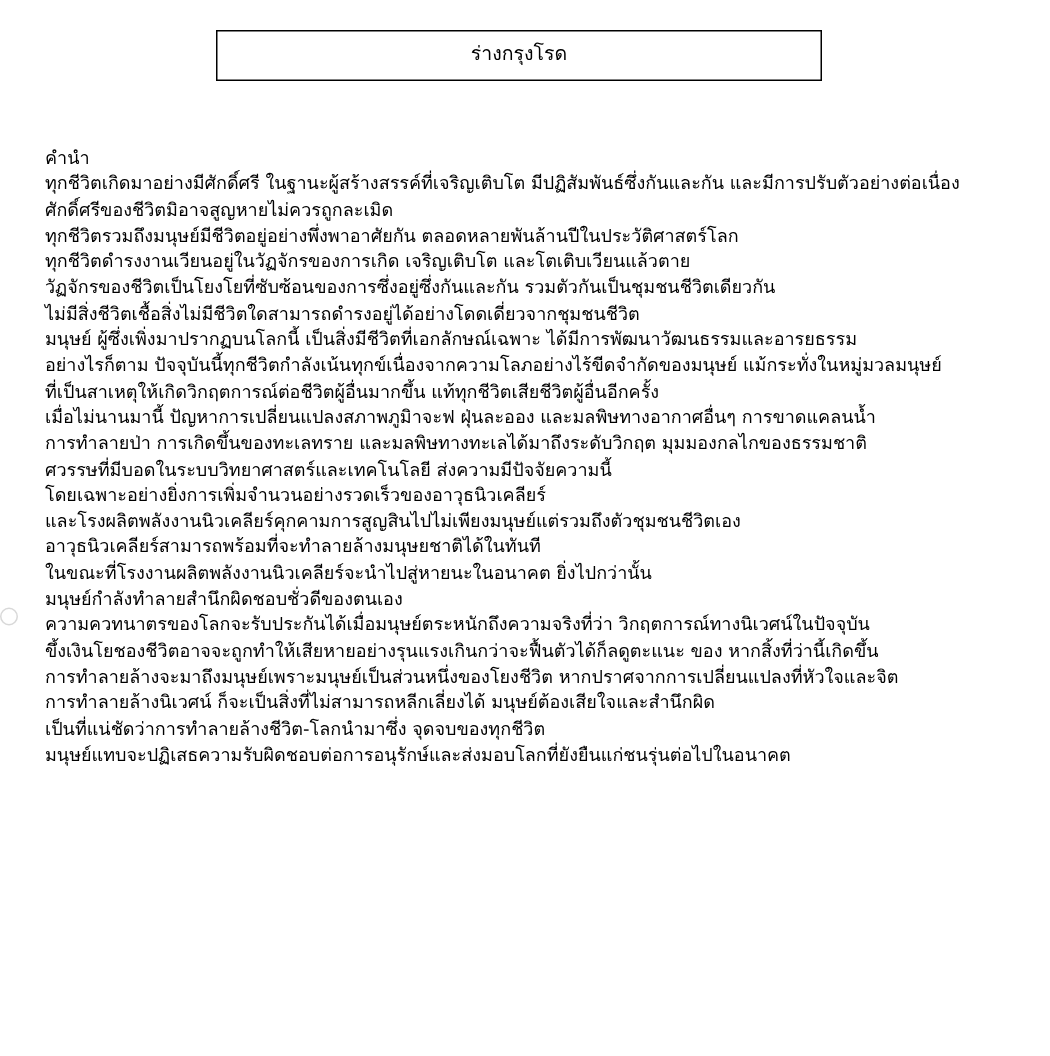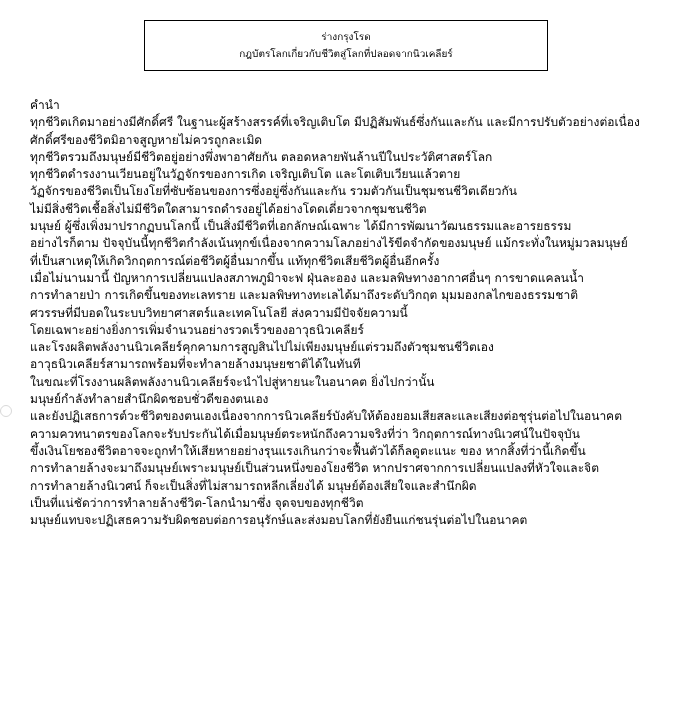--- a/index.html
+++ b/index.html
@@ -25,21 +25,21 @@
     left: 144px;
     top: 20px;
     width: 404px;
     border: 1px solid #000000;
     box-sizing: border-box;
     padding: 7px 8px 8px 8px;
     text-align: center;
     background: #ffffff;
   }
   .title-line {
-    font-size: 10px;
+    font-size: 13px;
     line-height: 17px;
     white-space: nowrap;
   }
   .body-block {
     position: absolute;
     left: 30px;
     top: 97px;
     width: 660px;
   }
   .body-line {
@@ -60,21 +60,20 @@
     opacity: 0.55;
   }
 </style>
 </head>
 <body>
 
 <div class="page">
 
   <div class="title-box">
     <div class="title-line">ร่างกรุงโรด</div>
-    <div class="title-line">กฎบัตรโลกเกี่ยวกับชีวิตสู่โลกที่ปลอดจากนิวเคลียร์</div>
   </div>
 
   <div class="body-block">
     <div class="body-line">คำนำ</div>
     <div class="body-line">ทุกชีวิตเกิดมาอย่างมีศักดิ์ศรี ในฐานะผู้สร้างสรรค์ที่เจริญเติบโต มีปฏิสัมพันธ์ซึ่งกันและกัน และมีการปรับตัวอย่างต่อเนื่อง</div>
     <div class="body-line">ศักดิ์ศรีของชีวิตมิอาจสูญหายไม่ควรถูกละเมิด</div>
     <div class="body-line">ทุกชีวิตรวมถึงมนุษย์มีชีวิตอยู่อย่างพึ่งพาอาศัยกัน ตลอดหลายพันล้านปีในประวัติศาสตร์โลก</div>
     <div class="body-line">ทุกชีวิตดำรงงานเวียนอยู่ในวัฏจักรของการเกิด เจริญเติบโต และโตเติบเวียนแล้วตาย</div>
     <div class="body-line">วัฏจักรของชีวิตเป็นโยงโยที่ซับซ้อนของการซึ่งอยู่ซึ่งกันและกัน รวมตัวกันเป็นชุมชนชีวิตเดียวกัน</div>
     <div class="body-line">ไม่มีสิ่งชีวิตเชื้อสิ่งไม่มีชีวิตใดสามารถดำรงอยู่ได้อย่างโดดเดี่ยวจากชุมชนชีวิต</div>
@@ -82,21 +81,20 @@
     <div class="body-line">อย่างไรก็ตาม ปัจจุบันนี้ทุกชีวิตกำลังเน้นทุกข์เนื่องจากความโลภอย่างไร้ขีดจำกัดของมนุษย์ แม้กระทั่งในหมู่มวลมนุษย์</div>
     <div class="body-line">ที่เป็นสาเหตุให้เกิดวิกฤตการณ์ต่อชีวิตผู้อื่นมากขึ้น แท้ทุกชีวิตเสียชีวิตผู้อื่นอีกครั้ง</div>
     <div class="body-line">เมื่อไม่นานมานี้ ปัญหาการเปลี่ยนแปลงสภาพภูมิาจะฟ ฝุ่นละออง และมลพิษทางอากาศอื่นๆ การขาดแคลนน้ำ</div>
     <div class="body-line">การทำลายป่า การเกิดขึ้นของทะเลทราย และมลพิษทางทะเลได้มาถึงระดับวิกฤต มุมมองกลไกของธรรมชาติ</div>
     <div class="body-line">ศวรรษที่มีบอดในระบบวิทยาศาสตร์และเทคโนโลยี ส่งความมีปัจจัยความนี้</div>
     <div class="body-line">โดยเฉพาะอย่างยิ่งการเพิ่มจำนวนอย่างรวดเร็วของอาวุธนิวเคลียร์</div>
     <div class="body-line">และโรงผลิตพลังงานนิวเคลียร์คุกคามการสูญสินไปไม่เพียงมนุษย์แต่รวมถึงตัวชุมชนชีวิตเอง</div>
     <div class="body-line">อาวุธนิวเคลียร์สามารถพร้อมที่จะทำลายล้างมนุษยชาติได้ในทันที</div>
     <div class="body-line">ในขณะที่โรงงานผลิตพลังงานนิวเคลียร์จะนำไปสู่หายนะในอนาคต ยิ่งไปกว่านั้น</div>
     <div class="body-line">มนุษย์กำลังทำลายสำนึกผิดชอบชั่วดีของตนเอง</div>
-    <div class="body-line">และยังปฏิเสธการต์วะชีวิตของตนเองเนื่องจากการนิวเคลียร์บังคับให้ต้องยอมเสียสละและเสียงต่อชุรุ่นต่อไปในอนาคต</div>
     <div class="body-line">ความควทนาตรของโลกจะรับประกันได้เมื่อมนุษย์ตระหนักถึงความจริงที่ว่า วิกฤตการณ์ทางนิเวศน์ในปัจจุบัน</div>
     <div class="body-line">ขึ้งเงินโยชองชีวิตอาจจะถูกทำให้เสียหายอย่างรุนแรงเกินกว่าจะฟื้นตัวได้ก็ลดูตะแนะ ของ หากสิ้งที่ว่านี้เกิดขึ้น</div>
     <div class="body-line">การทำลายล้างจะมาถึงมนุษย์เพราะมนุษย์เป็นส่วนหนึ่งของโยงชีวิต หากปราศจากการเปลี่ยนแปลงที่หัวใจและจิต</div>
     <div class="body-line">การทำลายล้างนิเวศน์ ก็จะเป็นสิ่งที่ไม่สามารถหลีกเลี่ยงได้ มนุษย์ต้องเสียใจและสำนึกผิด</div>
     <div class="body-line">เป็นที่แน่ชัดว่าการทำลายล้างชีวิต-โลกนำมาซึ่ง จุดจบของทุกชีวิต</div>
     <div class="body-line">มนุษย์แทบจะปฏิเสธความรับผิดชอบต่อการอนุรักษ์และส่งมอบโลกที่ยังยืนแก่ชนรุ่นต่อไปในอนาคต</div>
   </div>
 
   <div class="left-mark"></div>
 

